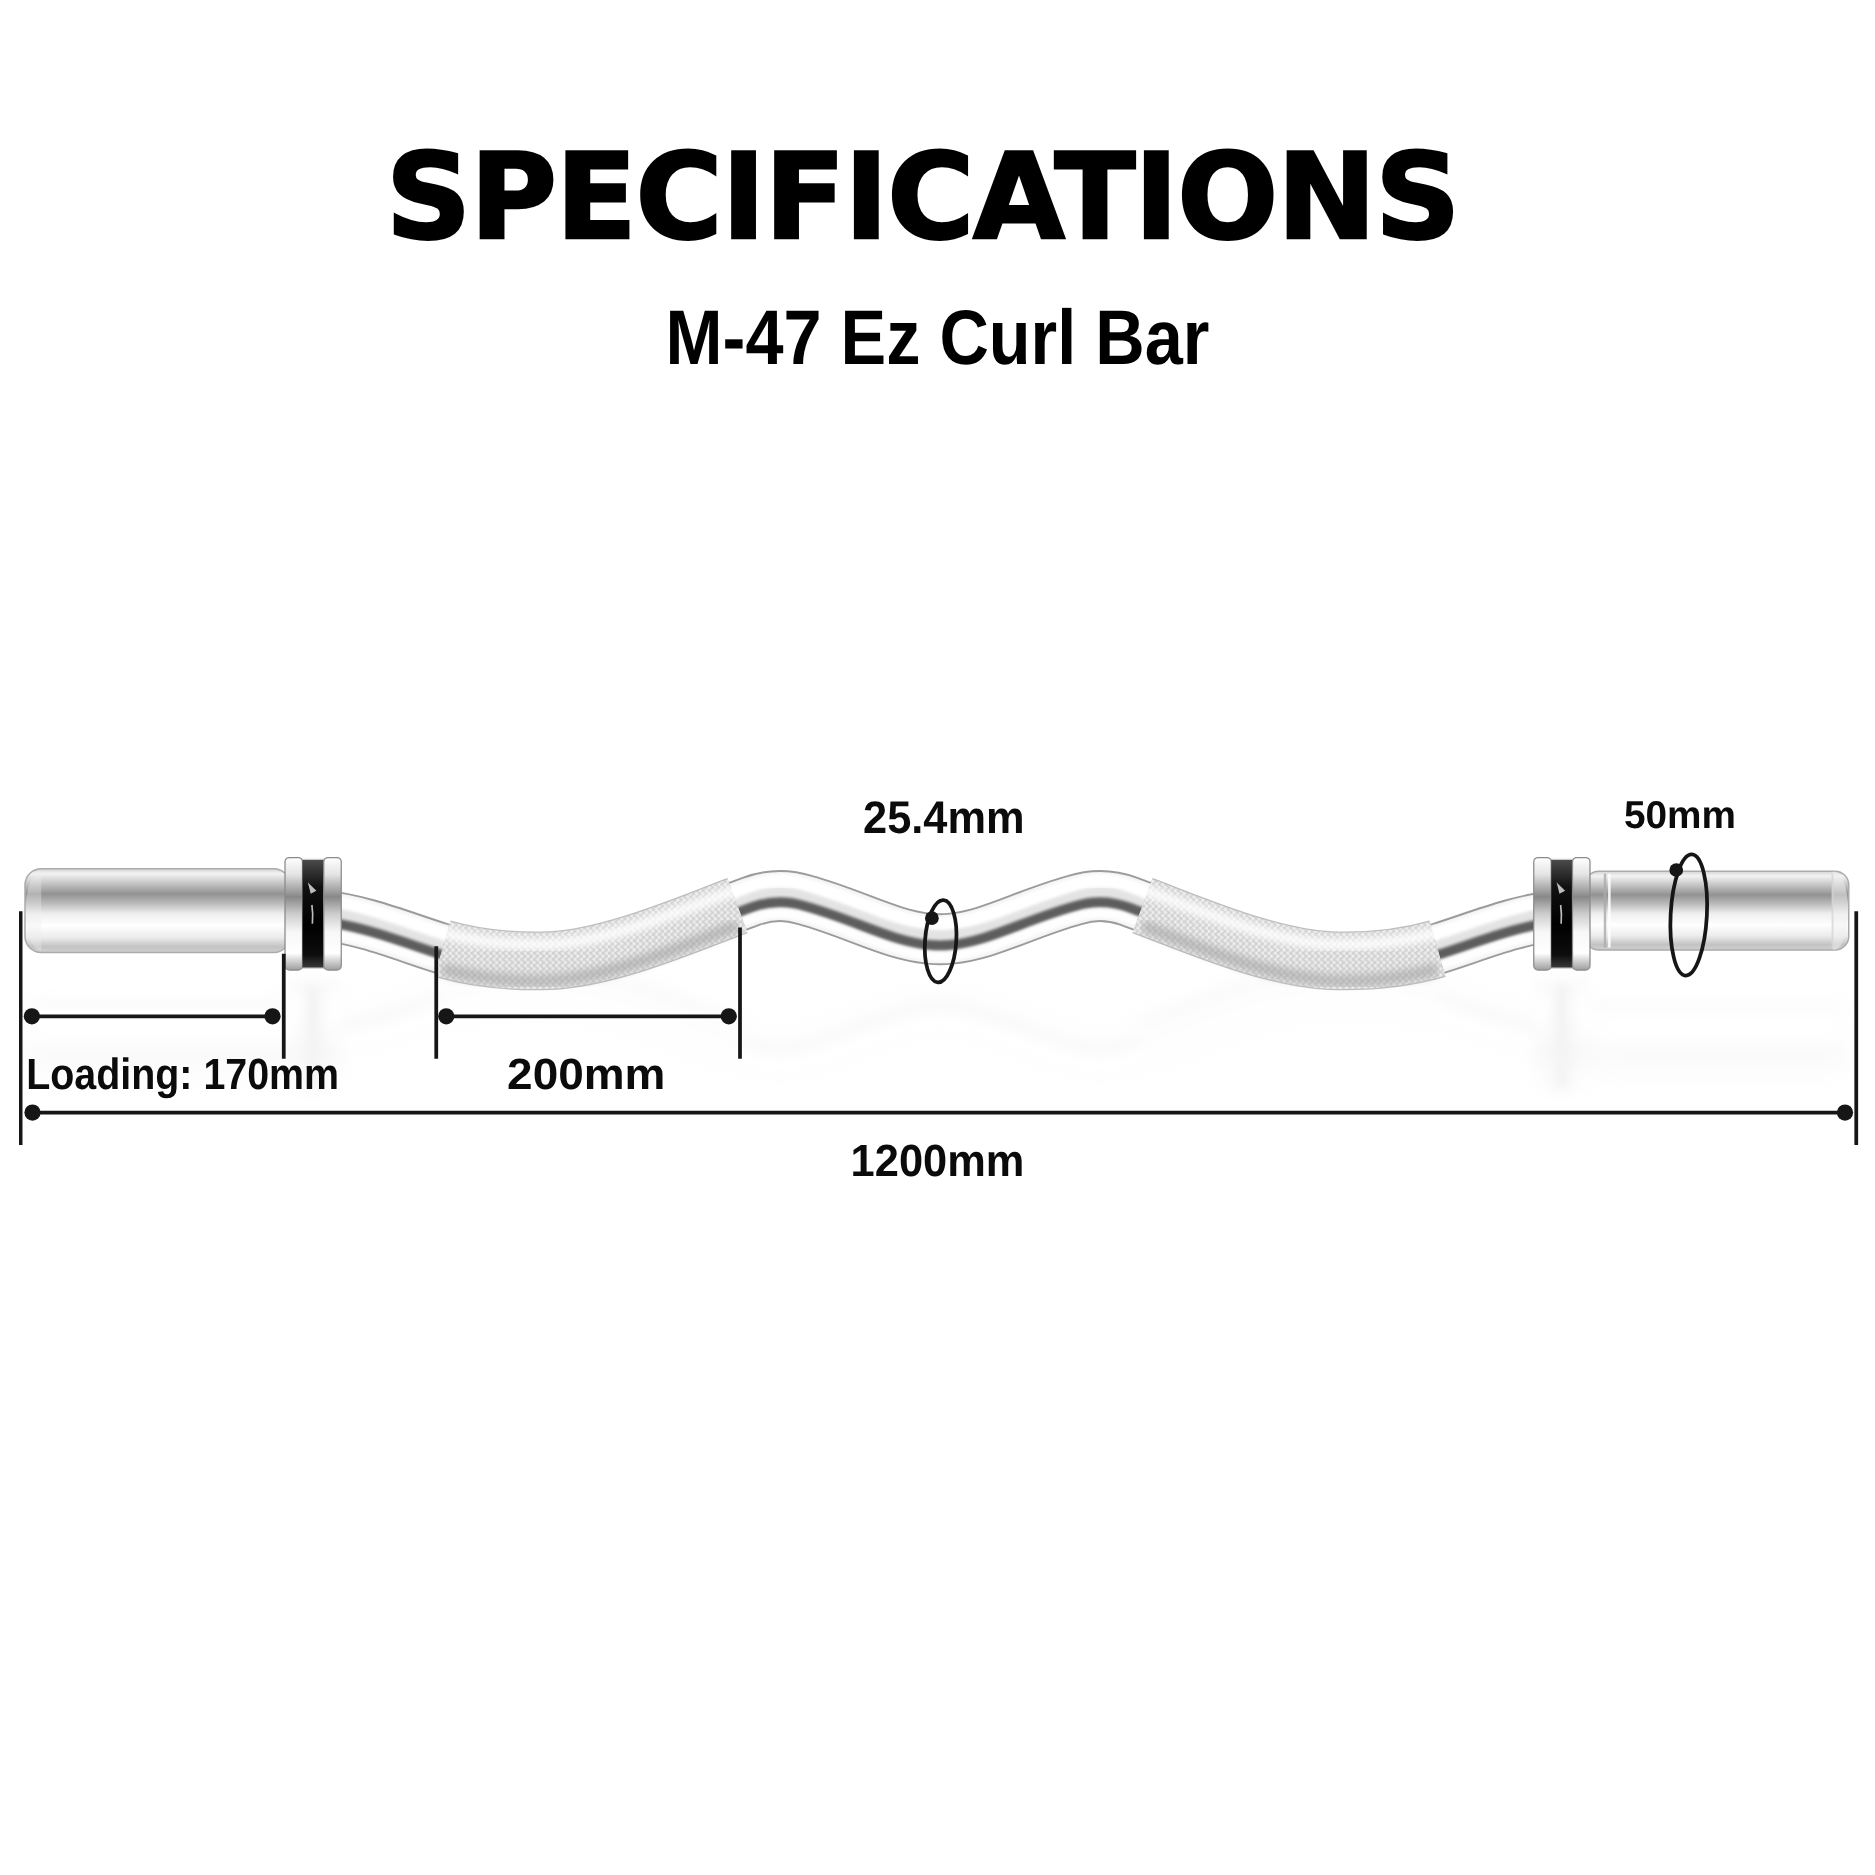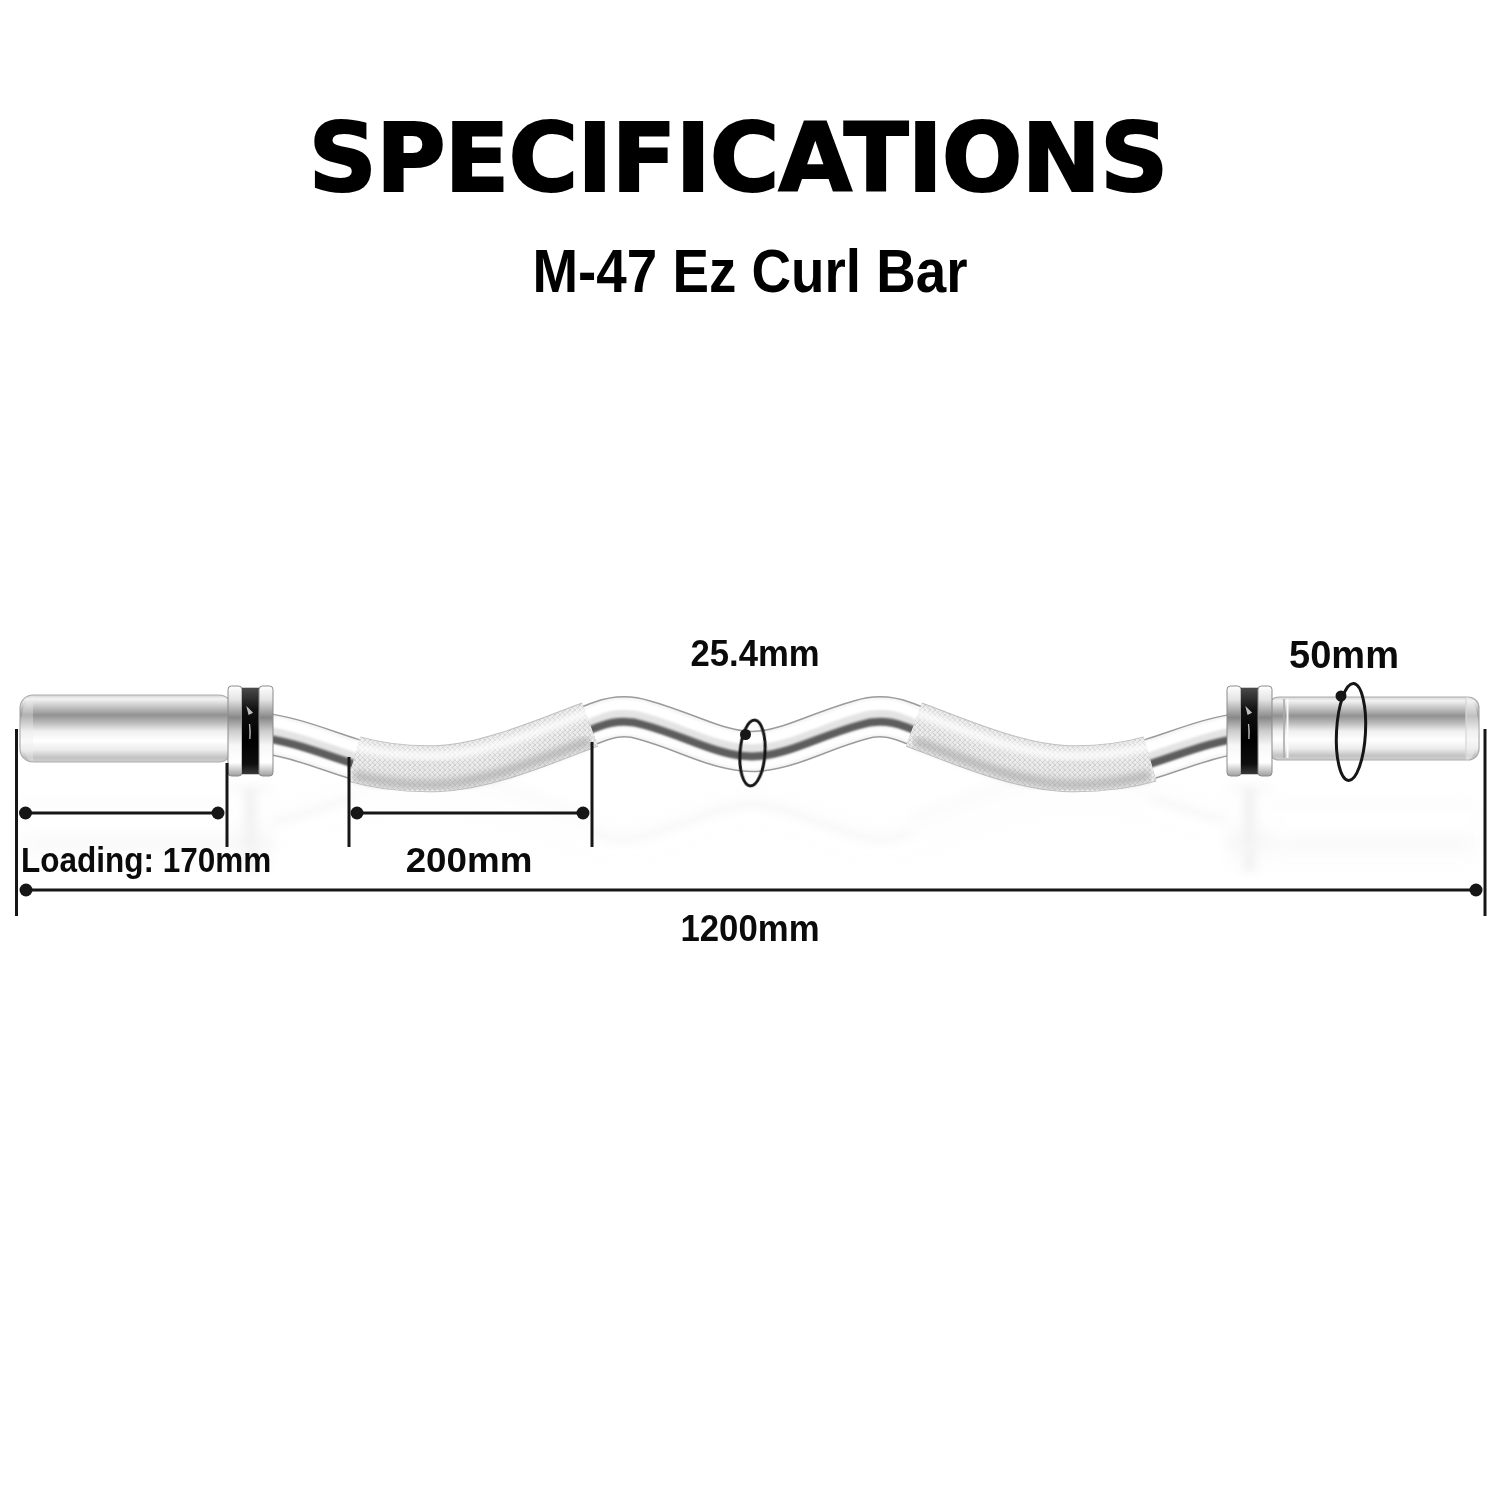--- a/index.html
+++ b/index.html
@@ -214,18 +214,18 @@
       <circle cx="357" cy="813" r="6.5"></circle>
       <circle cx="583" cy="813" r="6.5"></circle>
       <circle cx="26" cy="890" r="6.5"></circle>
       <circle cx="1476" cy="890" r="6.5"></circle>
       <circle cx="745.5" cy="734.5" r="5.5"></circle>
       <circle cx="1341" cy="696" r="5.5"></circle>
     </g>
   </svg>
 
   <div class="dim-label centered" style="left:755px;  top:635.5px; font-size:36.5px; transform:translateX(-50%) scaleX(0.95);">25.4mm</div>
-  <div class="dim-label centered" style="left:1344px; top:635.5px; font-size:38px;">50mm</div>
+  <div class="dim-label centered" style="left:1344px; top:635.5px; font-size:31px;">50mm</div>
   <div class="dim-label" style="left:21px; top:842px; transform:scaleX(0.90); transform-origin:left top;">Loading: 170mm</div>
   <div class="dim-label centered" style="left:469px; top:842px; transform:translateX(-50%) scaleX(1.05);">200mm</div>
   <div class="dim-label" style="left:750px; top:910.5px; font-size:36px; transform:translateX(-50%) scaleX(0.965);">1200mm</div>
 
 </div>
 
 </body></html>

